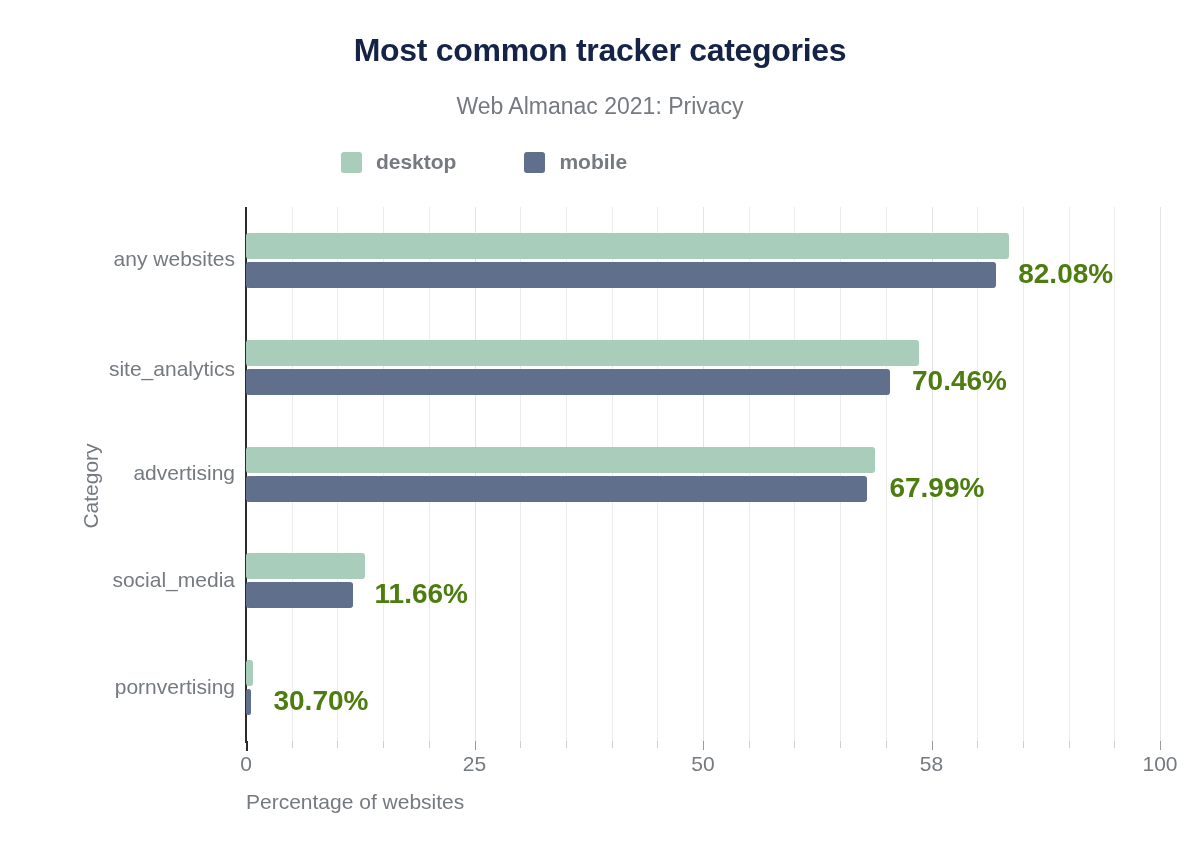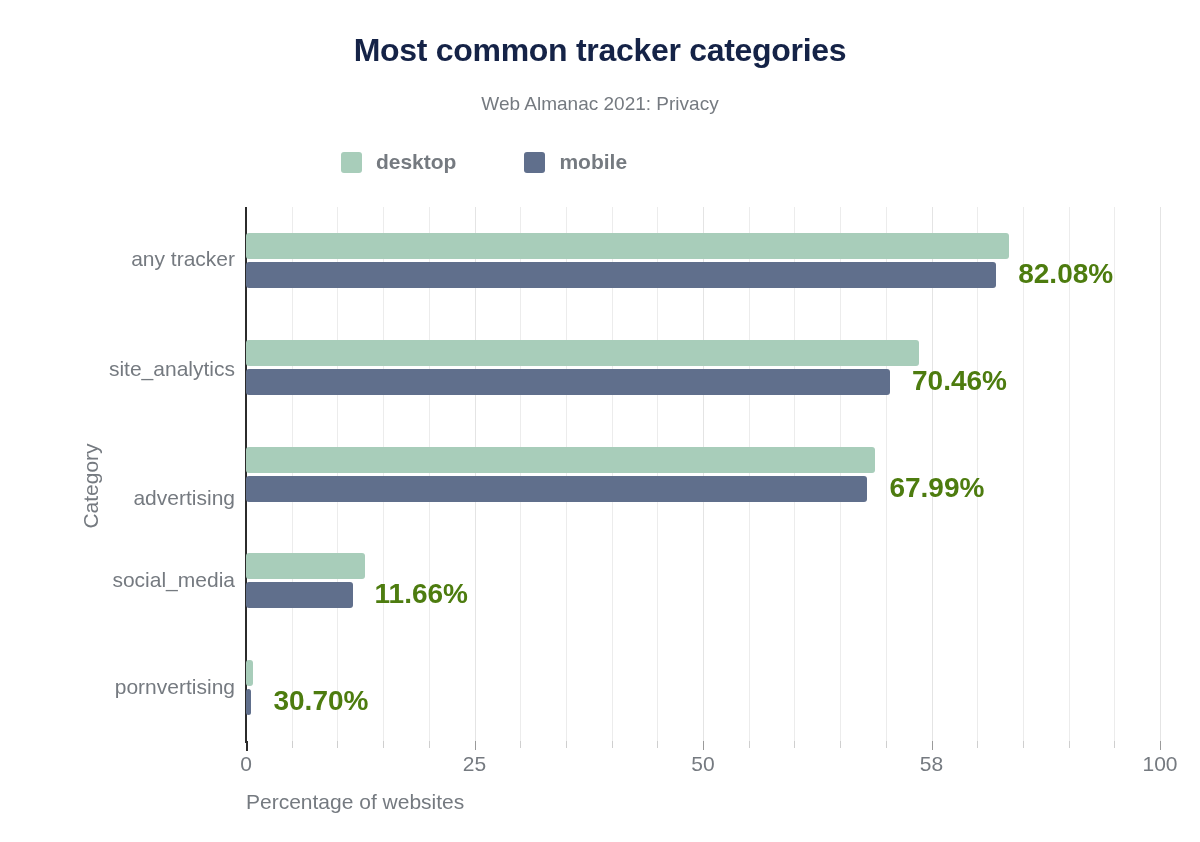--- a/index.html
+++ b/index.html
@@ -31,21 +31,21 @@
     font-weight: bold;
     color: #152347;
     letter-spacing: -0.3px;
   }
   .chart-subtitle {
     position: absolute;
     top: 93px;
     left: 0;
     width: 1200px;
     text-align: center;
-    font-size: 19px;
+    font-size: 23px;
     font-weight: normal;
     color: #757a80;
   }
 
   
   .legend {
     position: absolute;
     top: 150px;
     left: 0;
     width: 968px;
@@ -264,23 +264,23 @@
       <div class="xaxis-tick" style="left: 885.8px;"></div>
       <div class="xaxis-tick major" style="left: 931.5px;"></div>
       <div class="xaxis-tick" style="left: 977.2px;"></div>
       <div class="xaxis-tick" style="left: 1022.9px;"></div>
       <div class="xaxis-tick" style="left: 1068.6px;"></div>
       <div class="xaxis-tick" style="left: 1114.3px;"></div>
       <div class="xaxis-tick major" style="left: 1160px;"></div>
     </div>
 
   <div id="ytick-wrap">
-      <div class="ytick" style="top: 40.4px;">any tracker</div>
+      <div class="ytick" style="top: 40.4px;">any websites</div>
       <div class="ytick" style="top: 150px;">site_analytics</div>
-      <div class="ytick" style="top: 254px; margin-top: 25px;">advertising</div>
+      <div class="ytick" style="top: 254px;">advertising</div>
       <div class="ytick" style="top: 360.8px;">social_media</div>
       <div class="ytick" style="top: 467.6px;">pornvertising</div>
     </div>
 
   <div id="xtick-layer">
       <div class="xtick" style="left: 246px;">0</div>
       <div class="xtick" style="left: 474.5px;">25</div>
       <div class="xtick" style="left: 703px;">50</div>
       <div class="xtick" style="left: 931.5px;">58</div>
       <div class="xtick" style="left: 1160px;">100</div>

